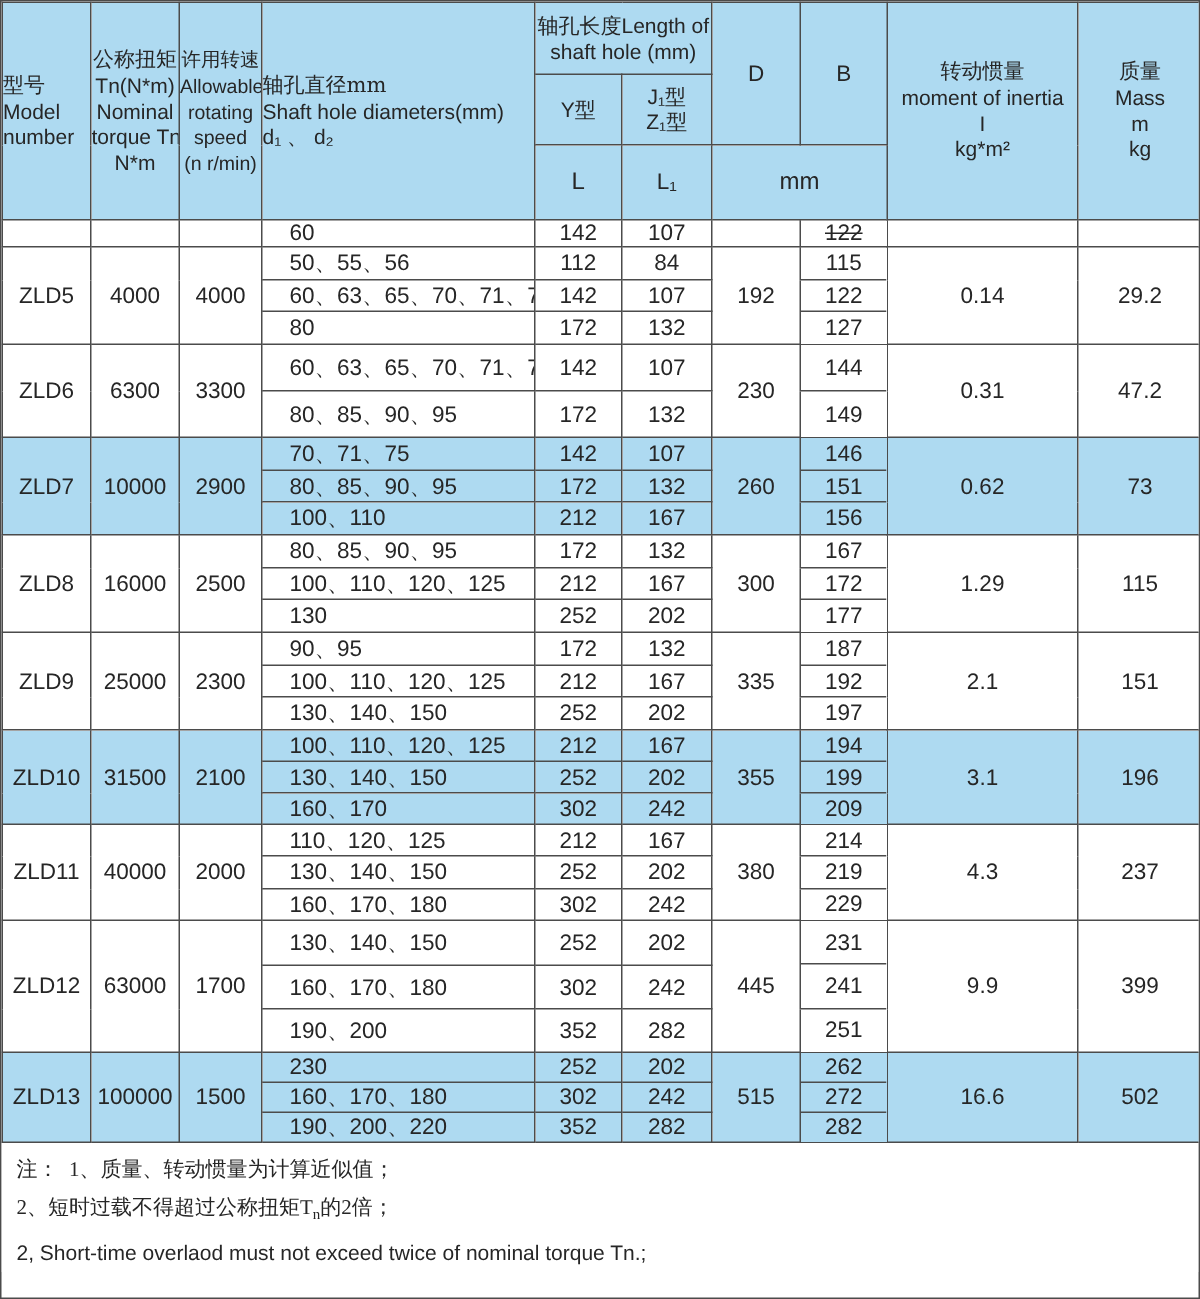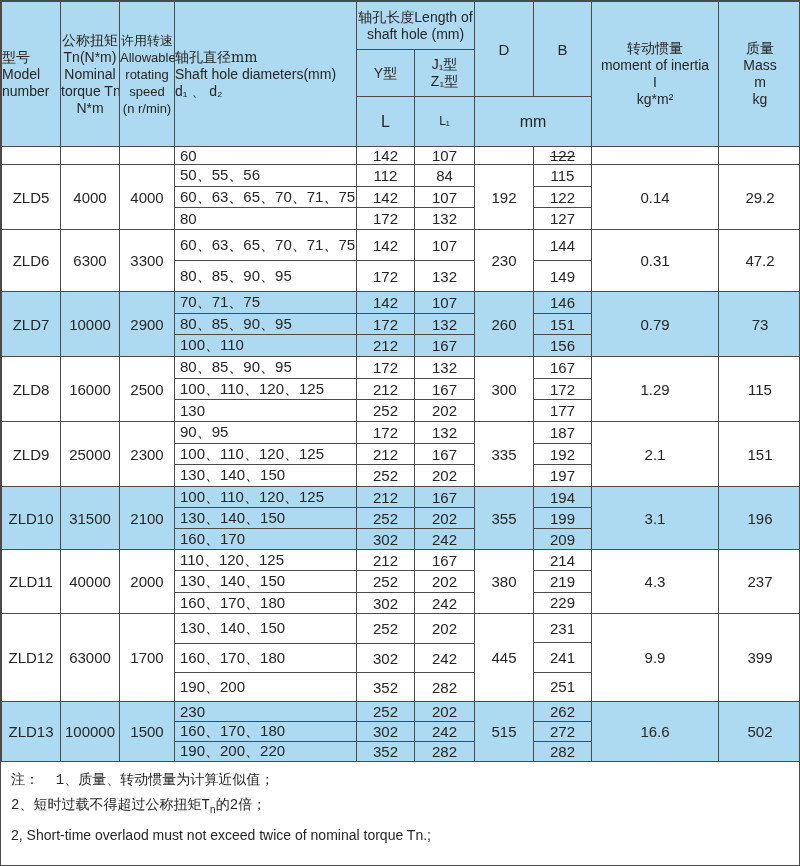--- a/index.html
+++ b/index.html
@@ -16,30 +16,30 @@
     border:1px solid var(--border);
     font-weight:normal;
     padding:0;
     overflow:hidden;
   }
   thead th{background:var(--blue);font-size:14px;line-height:17px;vertical-align:middle;}
   thead .ln{white-space:nowrap;}
   th.alignleft{text-align:left;padding-left:10px;}
   .hd-cn{font-family:"DejaVu Serif","Liberation Serif",serif;}
   tbody td{font-size:15px;text-align:center;vertical-align:middle;background:#fff;}
-  tbody td.d{text-align:left;padding-left:5px;white-space:nowrap;}
+  tbody td.d{text-align:left;padding-left:18px;white-space:nowrap;}
   tbody td.hl{background:var(--blue);}
   td.bwrap{position:relative;padding:0;}
   .bcol{position:absolute;top:0;left:0;right:0;bottom:0;display:flex;flex-direction:column;}
   .bcell{flex:1;display:flex;align-items:center;justify-content:center;border-bottom:1px solid var(--border);font-size:15px;}
   .bcell:last-child{border-bottom:none;}
   .strike{text-decoration:line-through;}
   .notes{padding:6px 10px 0 10px;font-size:14px;line-height:25px;background:#fff;}
   .note-line{white-space:pre-wrap;}
-  .note-cn{font-family:Liberation Mono, monospace;}
+  .note-cn{font-family:Liberation Serif, serif;}
   .note-label{font-family:"DejaVu Sans Mono","Liberation Mono",monospace;}
   sub{font-size:10px;}
 </style>
 </head>
 <body>
 
 <div class="page">
   <table class="spec">
     <colgroup>
       <col style="width:59px">
@@ -108,21 +108,21 @@
         </th>
         <th>
           <div class="ln">J₁型</div>
           <div class="ln">Z₁型</div>
         </th>
       </tr>
       <tr style="height:50px">
         <th style="font-size:16px">
           <span>L</span>
         </th>
-        <th style="font-size:12px">
+        <th style="font-size:15px">
           <span>L₁</span>
         </th>
         <th colspan="2" style="font-size:16px">
           <span>mm</span>
         </th>
       </tr>
     </thead>
     <tbody>
         <tr style="height: 18px;">
           <td class=""></td>
@@ -198,21 +198,21 @@
           <td class=" hl">142</td>
           <td class=" hl">107</td>
           <td rowspan="3" class=" hl">260</td>
           <td rowspan="3" class="bwrap hl">
             <div class="bcol">
               <div class="bcell">146</div>
               <div class="bcell">151</div>
               <div class="bcell">156</div>
             </div>
           </td>
-          <td rowspan="3" class=" hl">0.79</td>
+          <td rowspan="3" class=" hl">0.62</td>
           <td rowspan="3" class=" hl">73</td>
         </tr>
         <tr style="height: 21px;">
           <td class="d hl">80、85、90、95</td>
           <td class=" hl">172</td>
           <td class=" hl">132</td>
         </tr>
         <tr style="height: 22px;">
           <td class="d hl">100、110</td>
           <td class=" hl">212</td>

